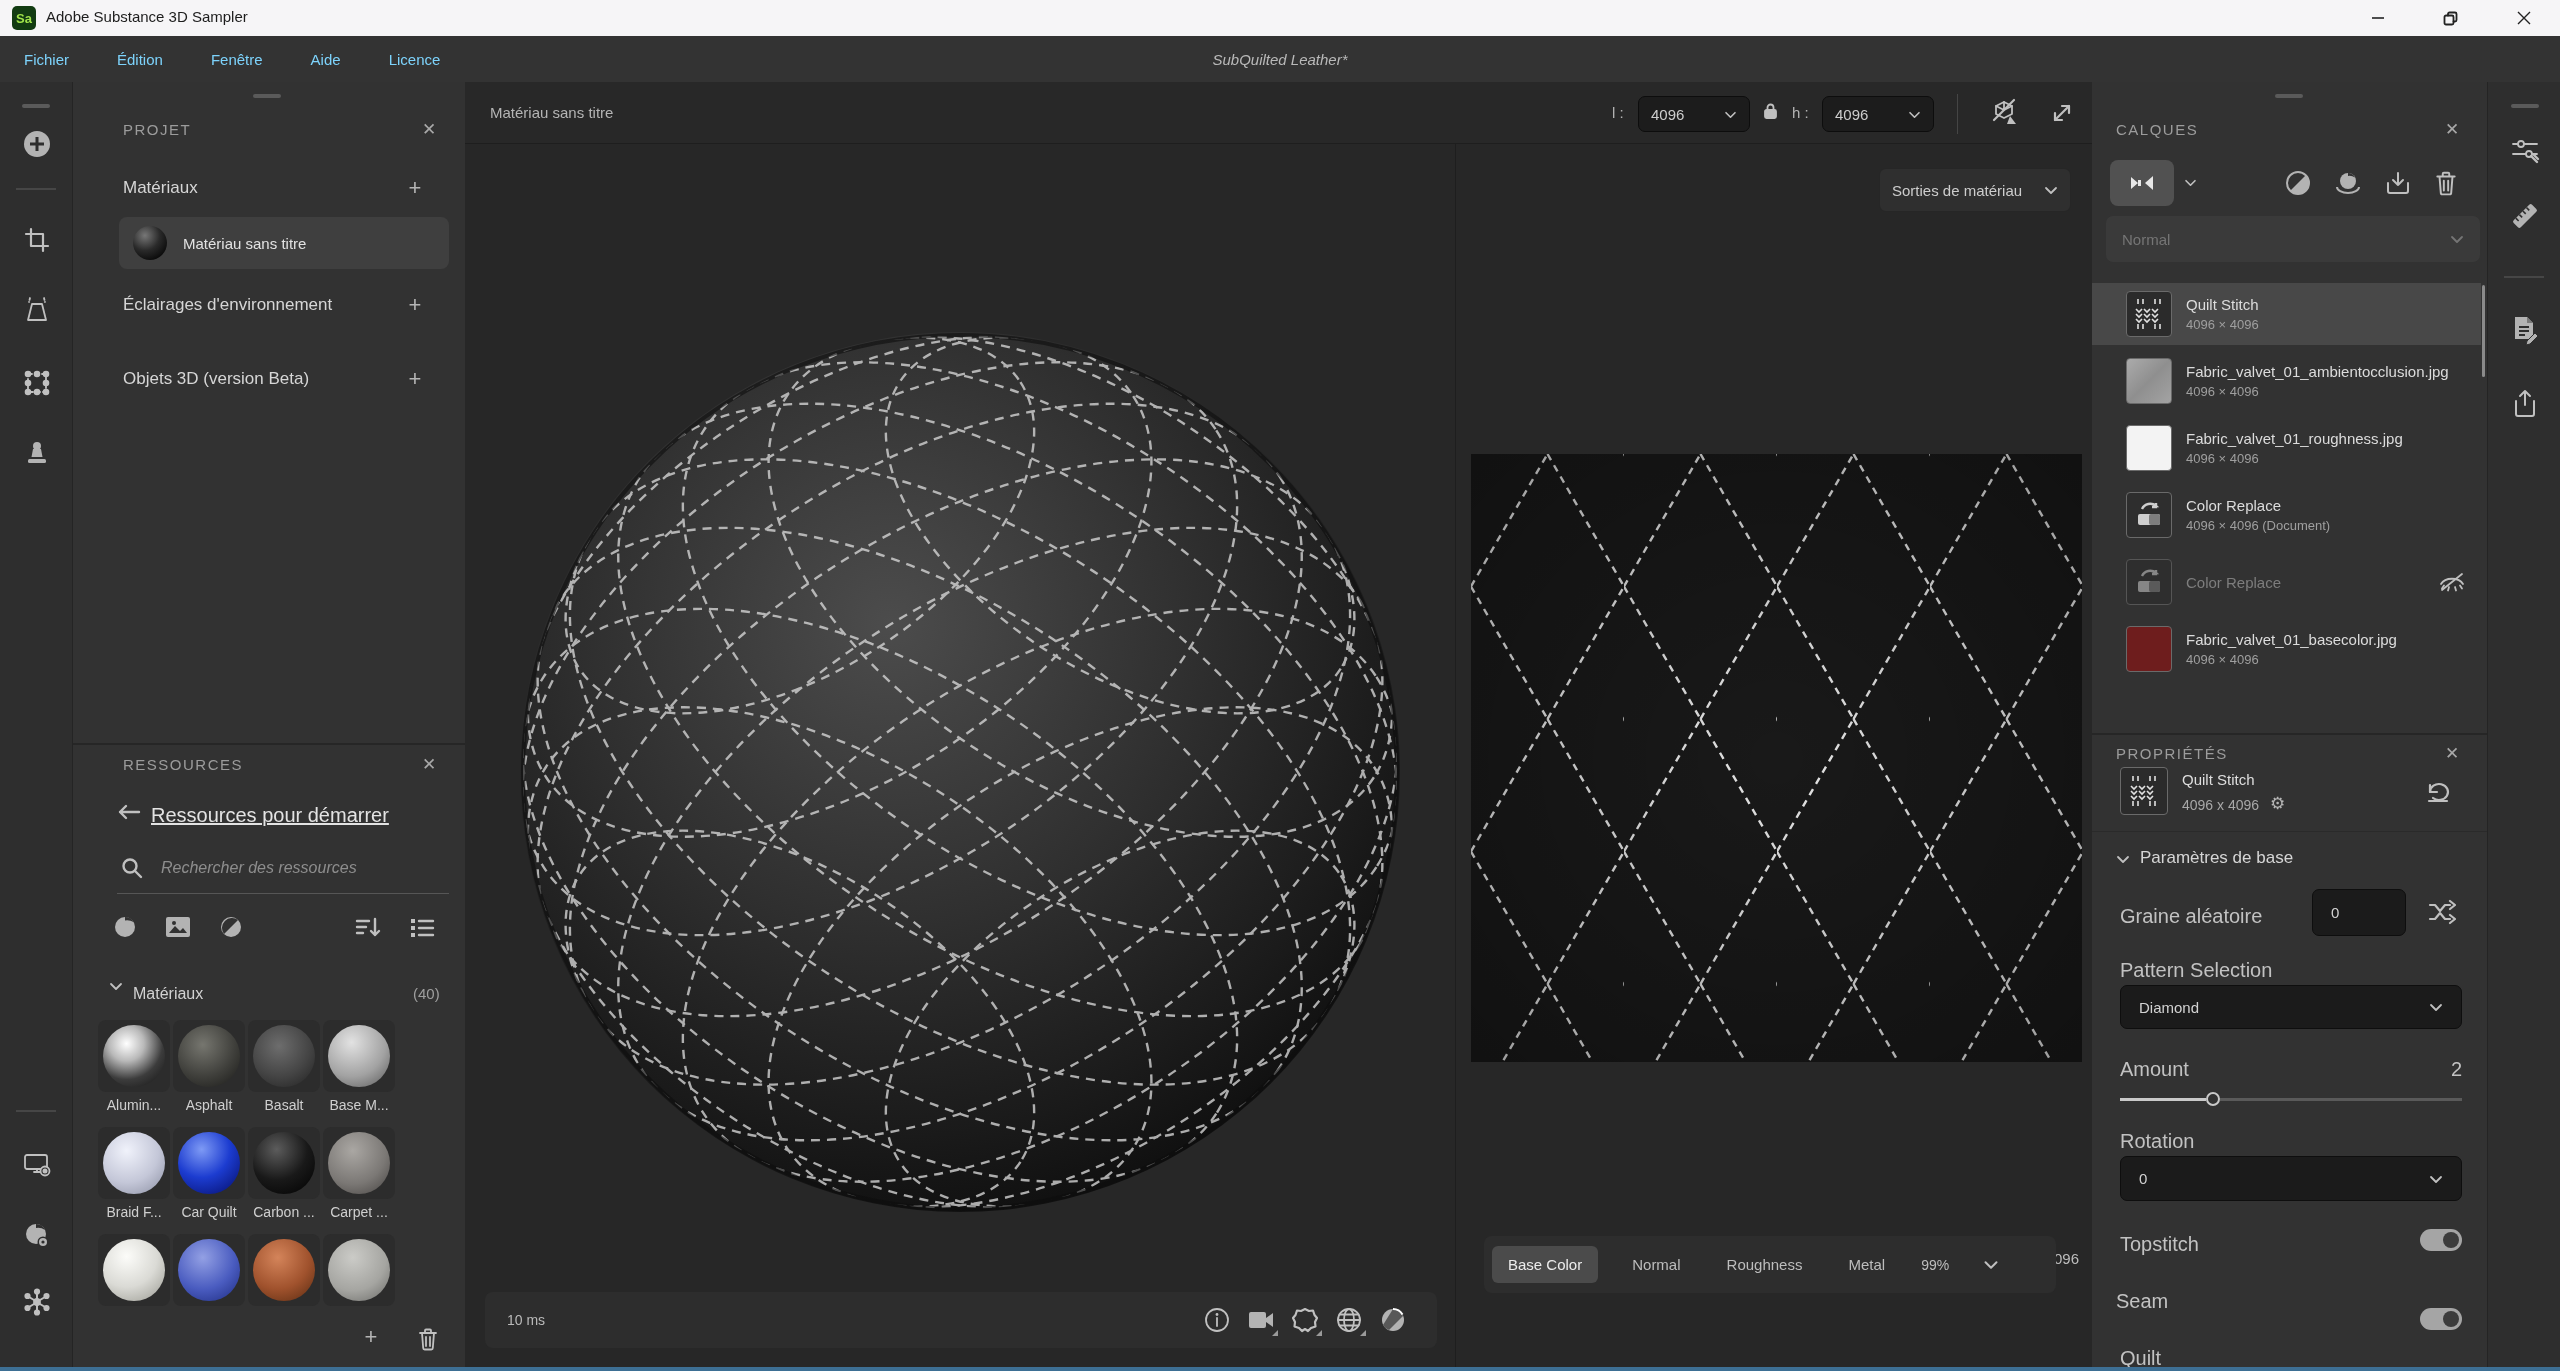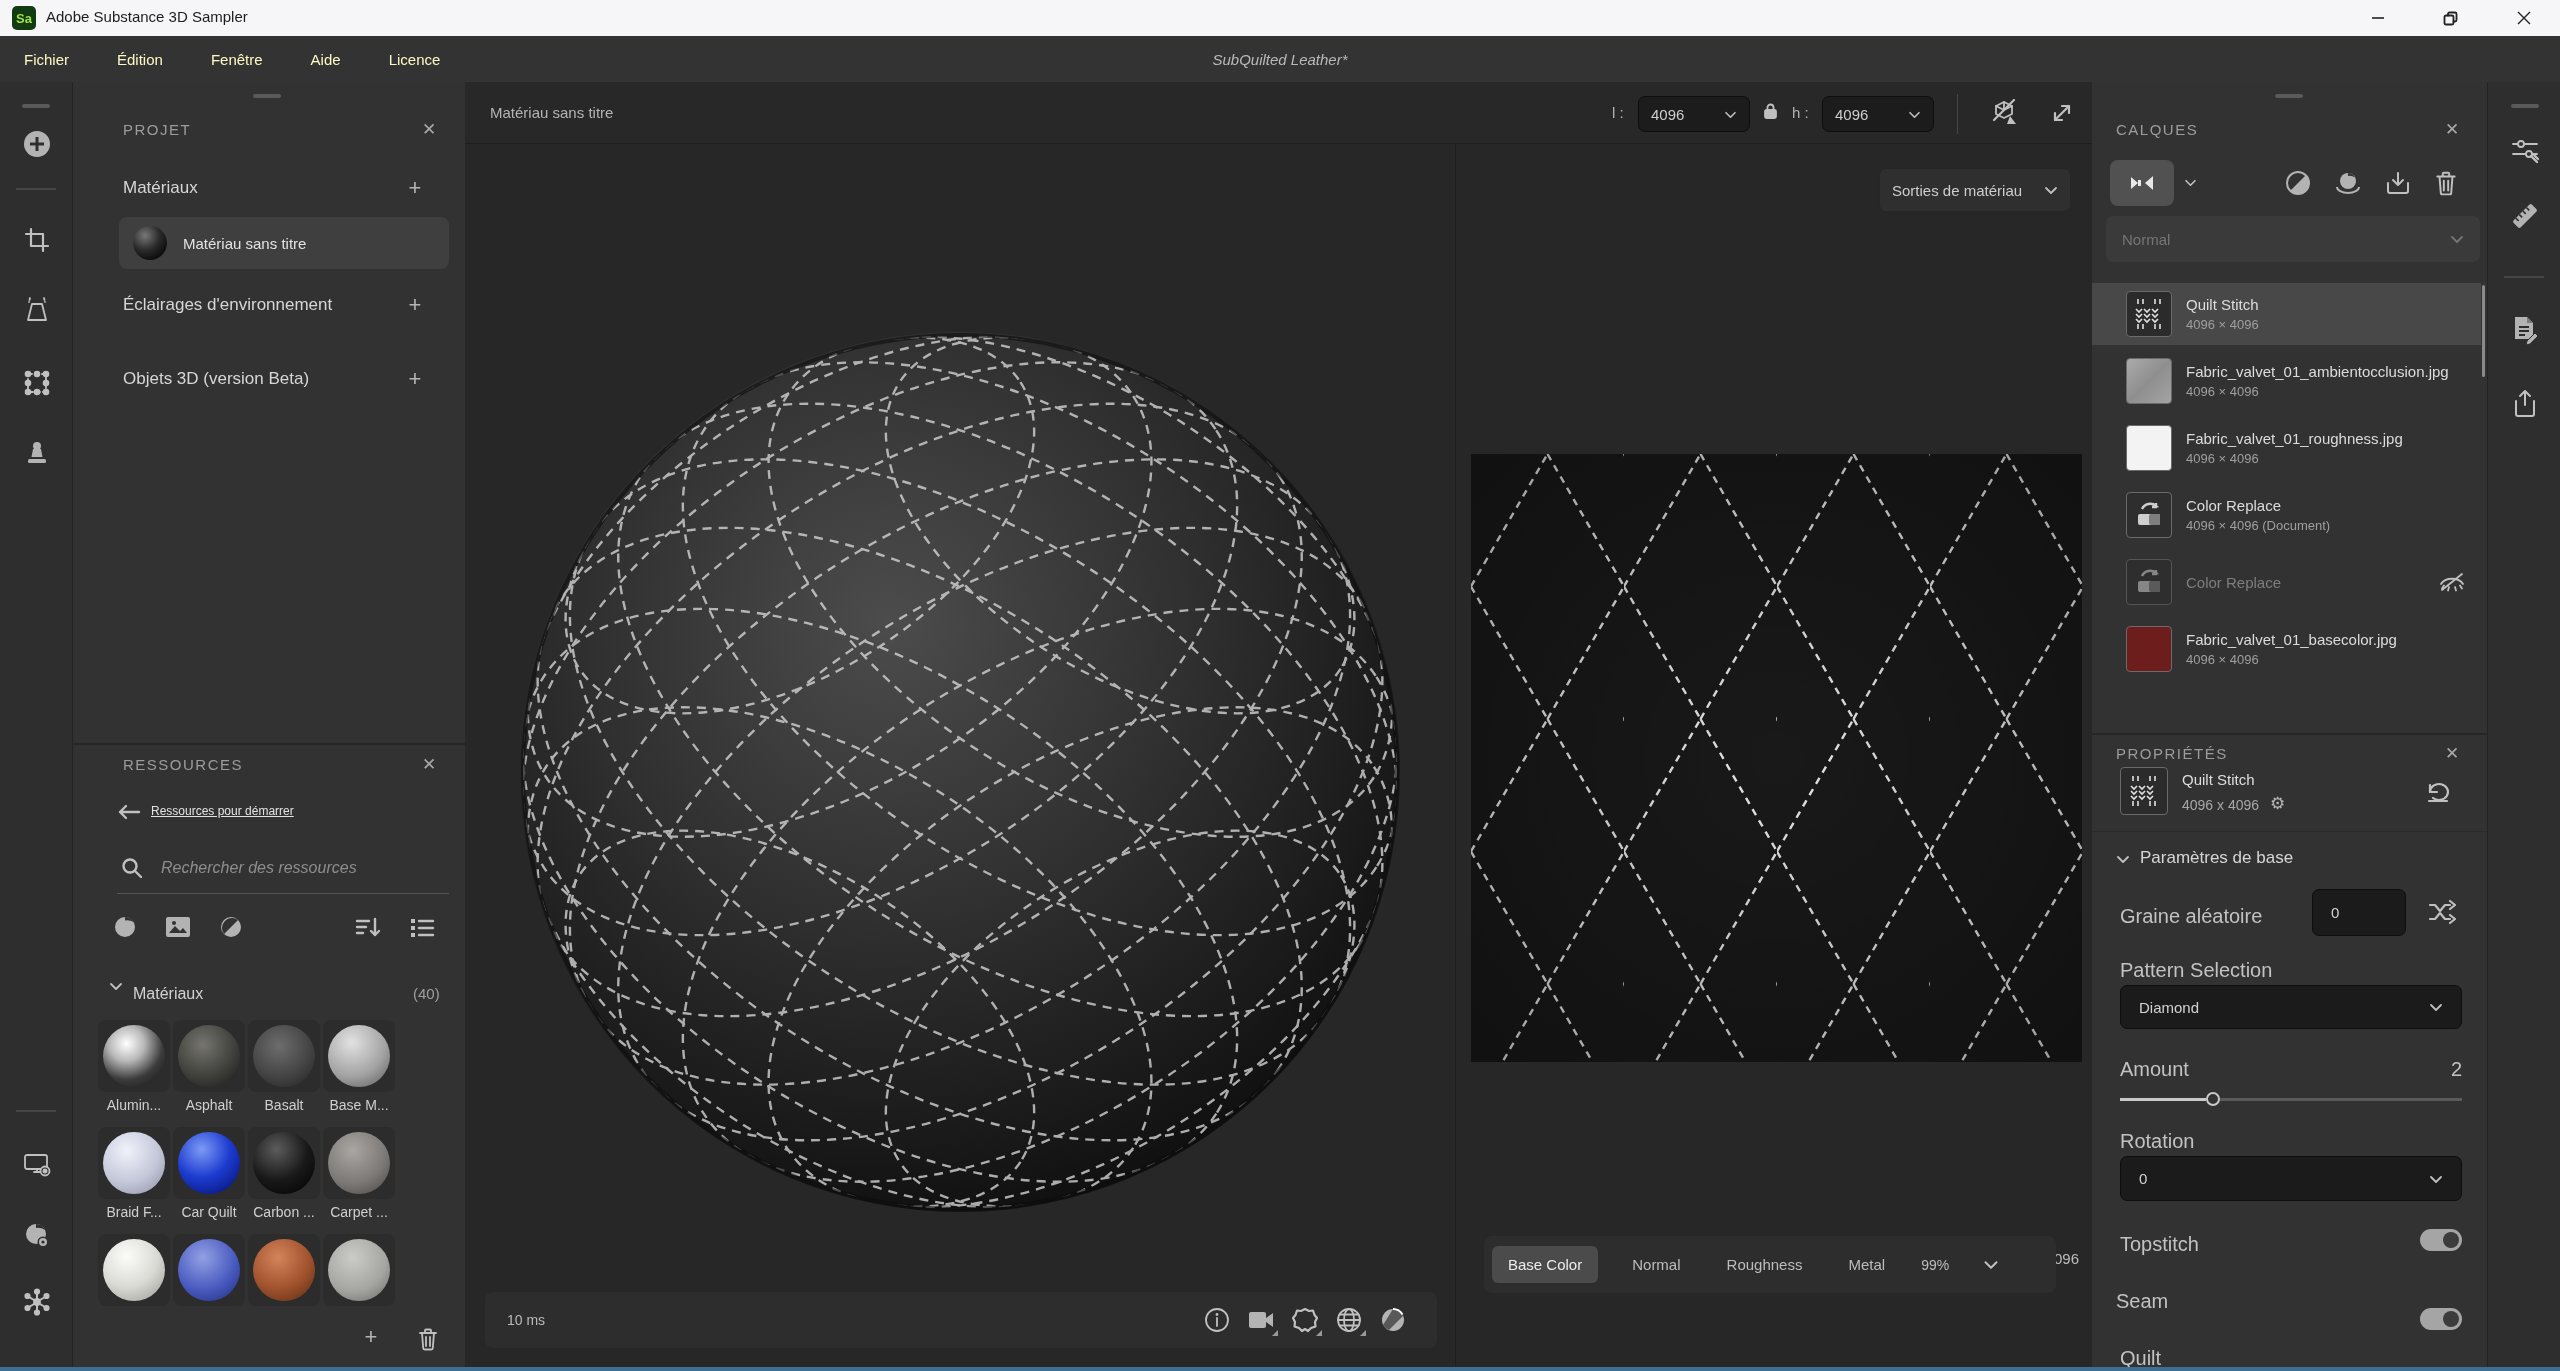--- a/index.html
+++ b/index.html
@@ -10,21 +10,21 @@
 
   
   .titlebar { left:0; top:0; width:2560px; height:36px; background:#f6f5f7; color:#1b1b1b; }
   .applogo { left:12px; top:6px; width:24px; height:24px; border-radius:5px; background:#123b12;
     color:#9fe24a; font-weight:bold; font-size:13px; display:flex; align-items:center; justify-content:center;text-align:right; }
   .apptitle { left:46px; top:8px; font-size:15px; color:#1d1d1d; }
   .winbtn { top:0; width:56px; height:36px; display:flex; align-items:center; justify-content:center; color:#222; }
 
   
   .menubar { left:0; top:36px; width:2560px; height:46px; background:#333333; display:flex; align-items:center; }
-  .menuitem { padding:0 24px; font-size:15px; color:#fef9c3; height:46px; display:flex; align-items:center; }
+  .menuitem { padding:0 24px; font-size:15px; color:#7dd3fc; height:46px; display:flex; align-items:center; }
   .doctitle { left:0; top:36px; width:2560px; height:46px; display:flex; align-items:center; justify-content:center;
     font-style:italic; font-size:15px; color:#b9b9b9; pointer-events:none; }
 
   
   .strip { top:82px; width:73px; height:1289px; background:#2e2e2e; }
   .striphandle { width:28px; height:4px; border-radius:2px; background:#5a5a5a; }
   .stripdiv { width:40px; height:2px; background:#464646; }
   .stripicon { width:73px; height:44px; display:flex; align-items:center; justify-content:center; }
 
   
@@ -32,21 +32,21 @@
   .phead { font-size:15px; letter-spacing:1.5px; color:#9c9c9c; }
   .xbtn { font-size:17px; color:#a8a8a8; width:28px; height:28px; display:flex; align-items:center; justify-content:center; }
   .plus { font-size:22px; color:#b5b5b5; width:28px; height:28px; display:flex; align-items:center; justify-content:center; }
   .seclabel { font-size:17px; color:#d6d6d6; }
 
   .projitem { left:119px; top:217px; width:330px; height:52px; border-radius:8px; background:#3f3f3f;
     display:flex; align-items:center; padding-left:14px; gap:16px; }
   .ballthumb { width:34px; height:34px; border-radius:50%;
     background:radial-gradient(circle at 35% 28%, #777 0%, #2a2a2a 45%, #050505 85%); }
 
-  .link { font-size:12px; color:#e3e3e3; text-decoration:underline; }
+  .link { font-size:20px; color:#e3e3e3; text-decoration:underline; }
   .placeholder { font-style:italic; font-size:16px; color:#8d8d8d; }
 
   .tile { width:72px; height:72px; border-radius:8px; background:#2c2c2c; display:flex; align-items:center; justify-content:center; }
   .tlabel { width:74px; font-size:14px; color:#cfcfcf; text-align:center; white-space:nowrap; overflow:hidden; }
   .sphere { width:62px; height:62px; border-radius:50%; }
   .m1 { background:radial-gradient(circle at 38% 30%, #ffffff, #b9b9b9 30%, #3c3c3c 62%, #101010); }
   .m2 { background:radial-gradient(circle at 40% 32%, #76766f, #3e3e3a 58%, #191917); }
   .m3 { background:radial-gradient(circle at 42% 34%, #6d6d6d, #454545 55%, #202020); }
   .m4 { background:radial-gradient(circle at 38% 28%, #e2e2e2, #a2a2a2 58%, #565656); }
   .m5 { background:radial-gradient(circle at 38% 30%, #f0f2fb, #c4c7d8 55%, #898da0); }

